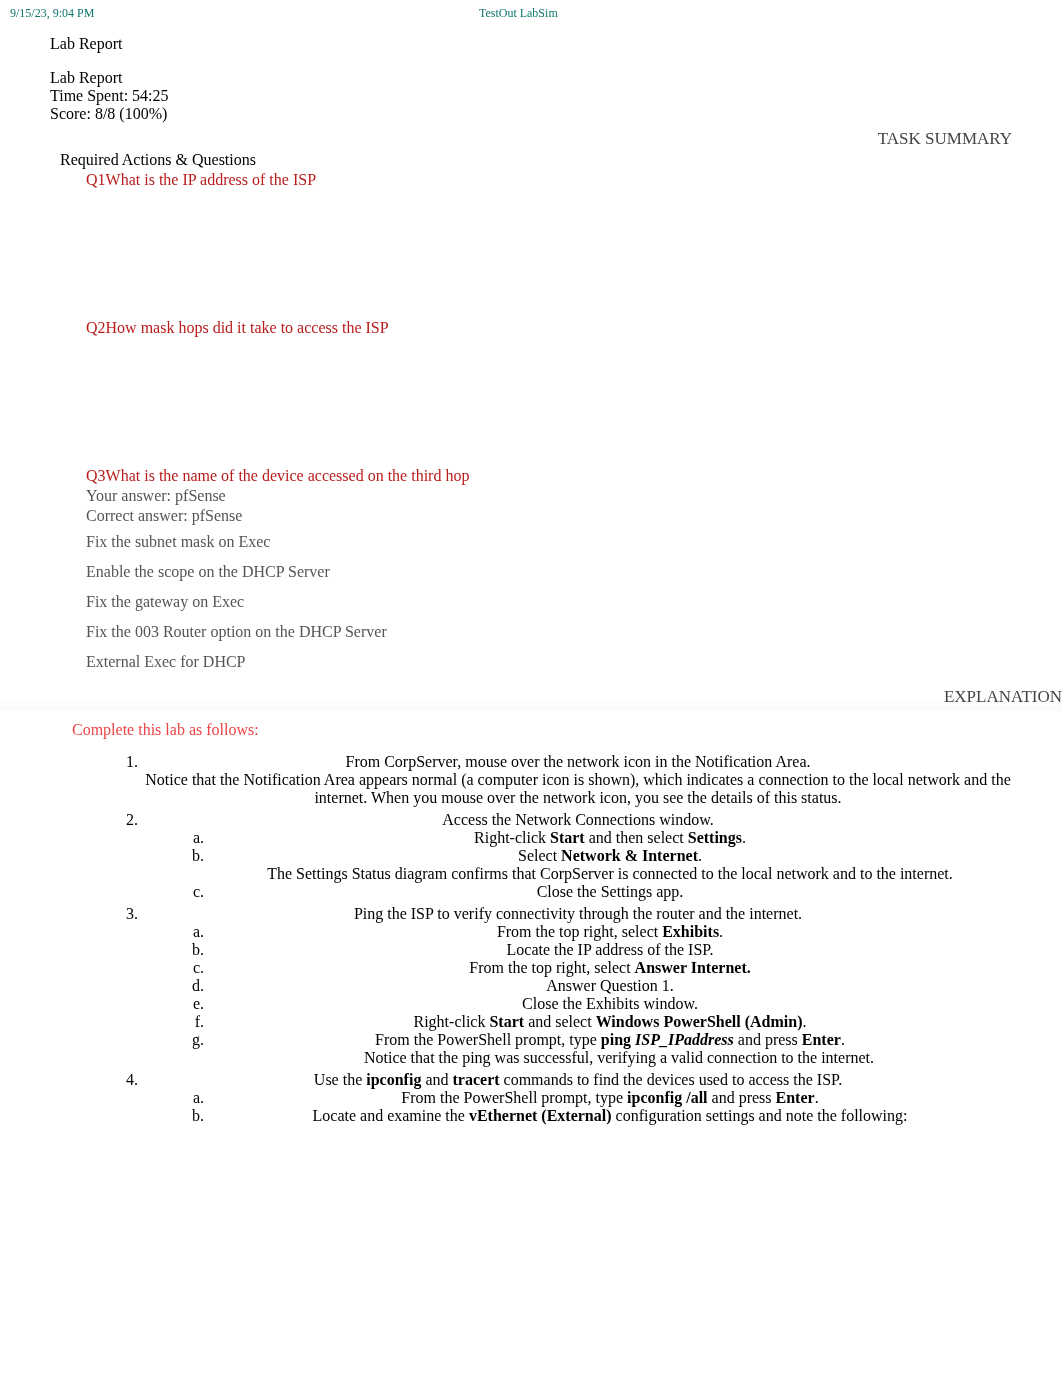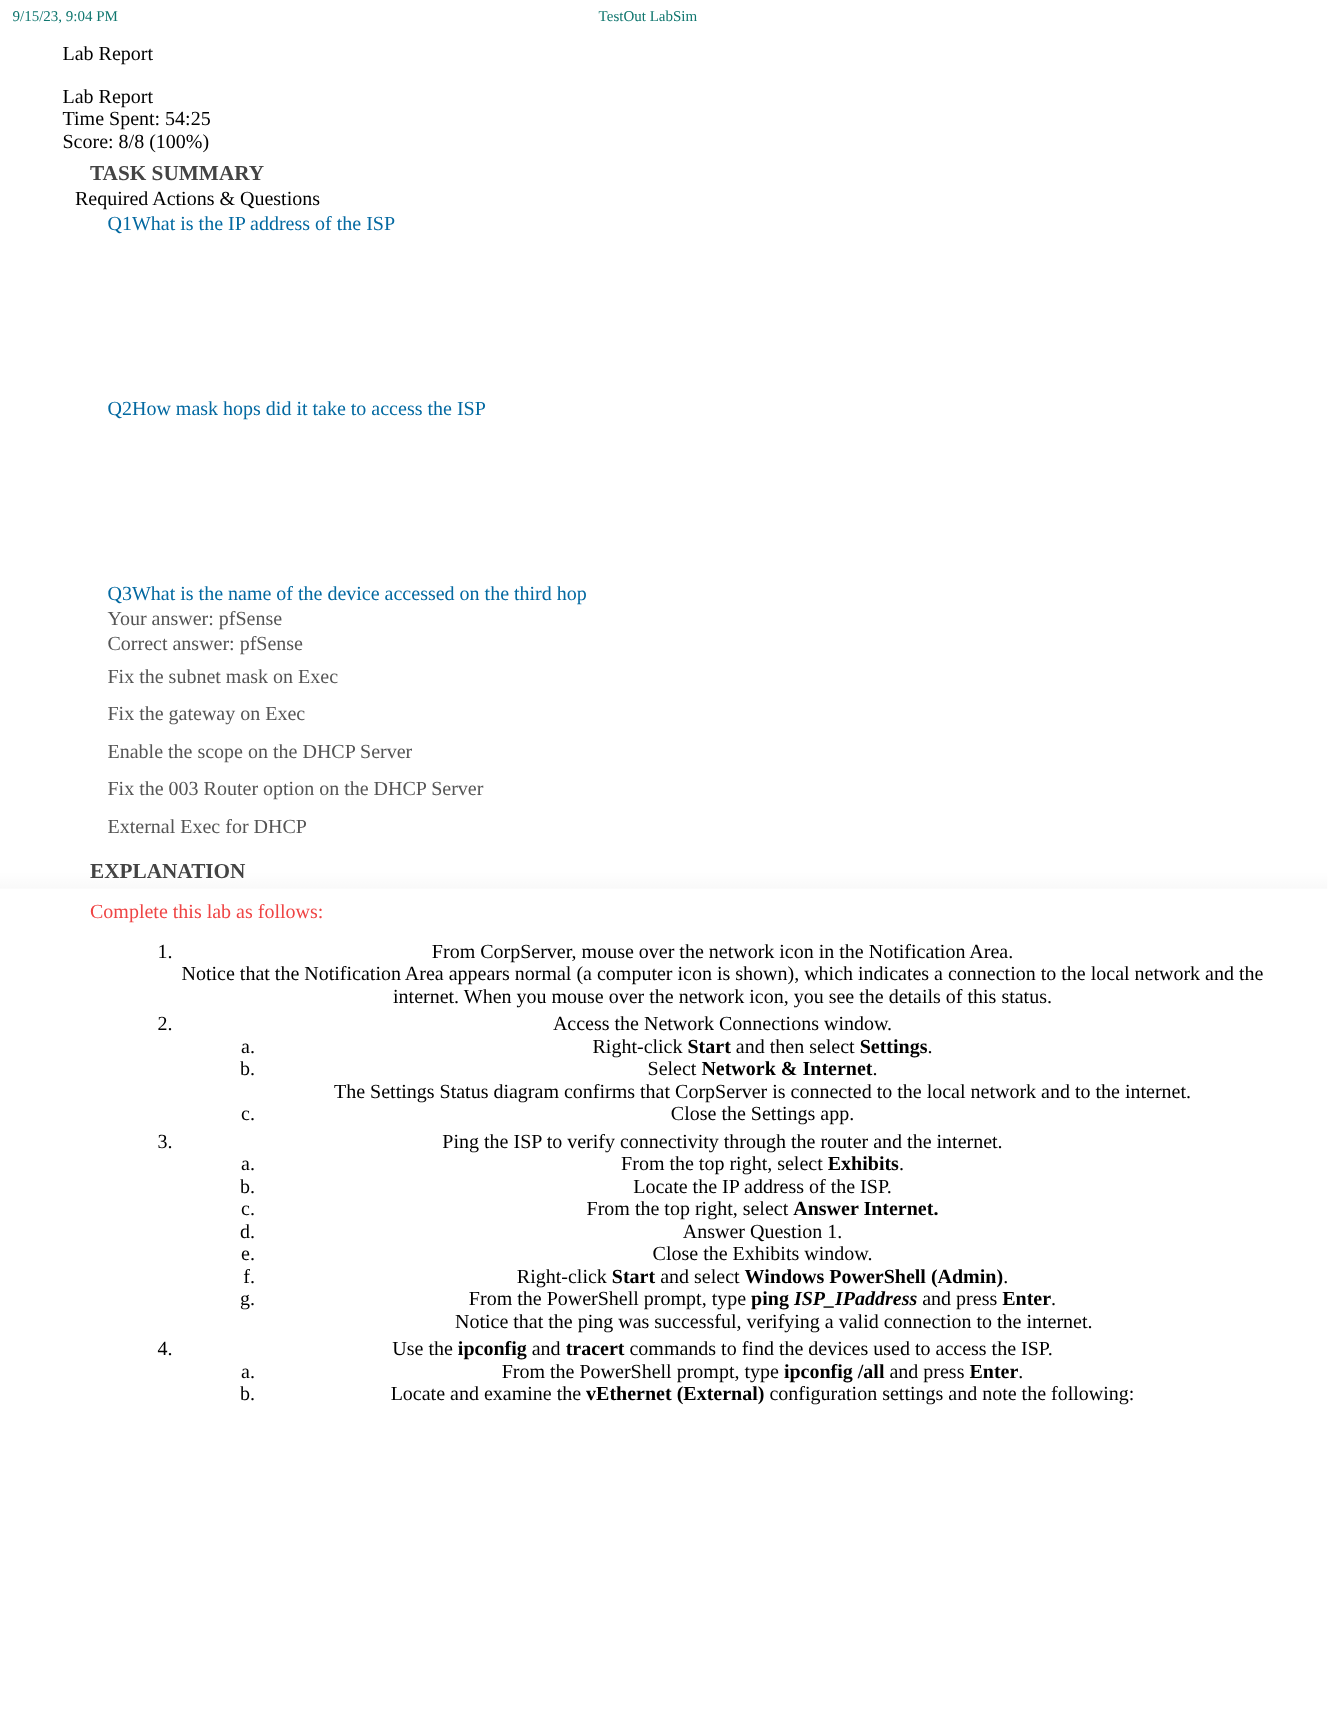--- a/index.html
+++ b/index.html
@@ -33,47 +33,48 @@
     }
     .lab-title {
       margin-top: 8px;
       margin-bottom: 16px;
     }
     .meta-line {
       margin-bottom: 0;
     }
     .task-summary-heading,
     .explanation-heading {
-      font-weight: bold;
+      font-weight: normal;
       font-size: 17px;
       color: #444;
       margin-top: 6px;
       margin-bottom: 2px;
       padding-left: 22px;
+      text-align: right;
     }
     .explanation-heading {
       background: linear-gradient(to bottom, rgba(0,0,0,0) 0%, rgba(0,0,0,0) 50%, rgba(0,0,0,0.025) 100%);
       padding-top: 4px;
       padding-bottom: 4px;
       margin-left: -50px;
       margin-right: -50px;
       padding-left: 72px;
     }
     .required-heading {
       margin-bottom: 2px;
       padding-left: 10px;
     }
     .questions {
       padding-left: 36px;
     }
     .question-block {
       margin-bottom: 0;
     }
     .q-text {
-      color: #0369a1;
+      color: #b91c1c;
       margin-bottom: 0;
     }
     .q-gap-large {
       height: 130px;
     }
     .answer-line {
       color: #555;
       margin-top: 2px;
     }
     .task-list {
@@ -160,22 +161,22 @@
         <span>Your answer: </span><span>pfSense</span>
       </div>
       <div class="answer-line">
         <span>Correct answer: </span><span>pfSense</span>
       </div>
     </div>
   </div>
 
   <div class="task-list">
     <div class="task-item">Fix the subnet mask on Exec</div>
+    <div class="task-item">Enable the scope on the DHCP Server</div>
     <div class="task-item">Fix the gateway on Exec</div>
-    <div class="task-item">Enable the scope on the DHCP Server</div>
     <div class="task-item">Fix the 003 Router option on the DHCP Server</div>
     <div class="task-item">External Exec for DHCP</div>
   </div>
 
   <div class="explanation-heading">EXPLANATION</div>
 
   <div class="intro-text">Complete this lab as follows:</div>
 
   <ol class="steps">
     <li>

